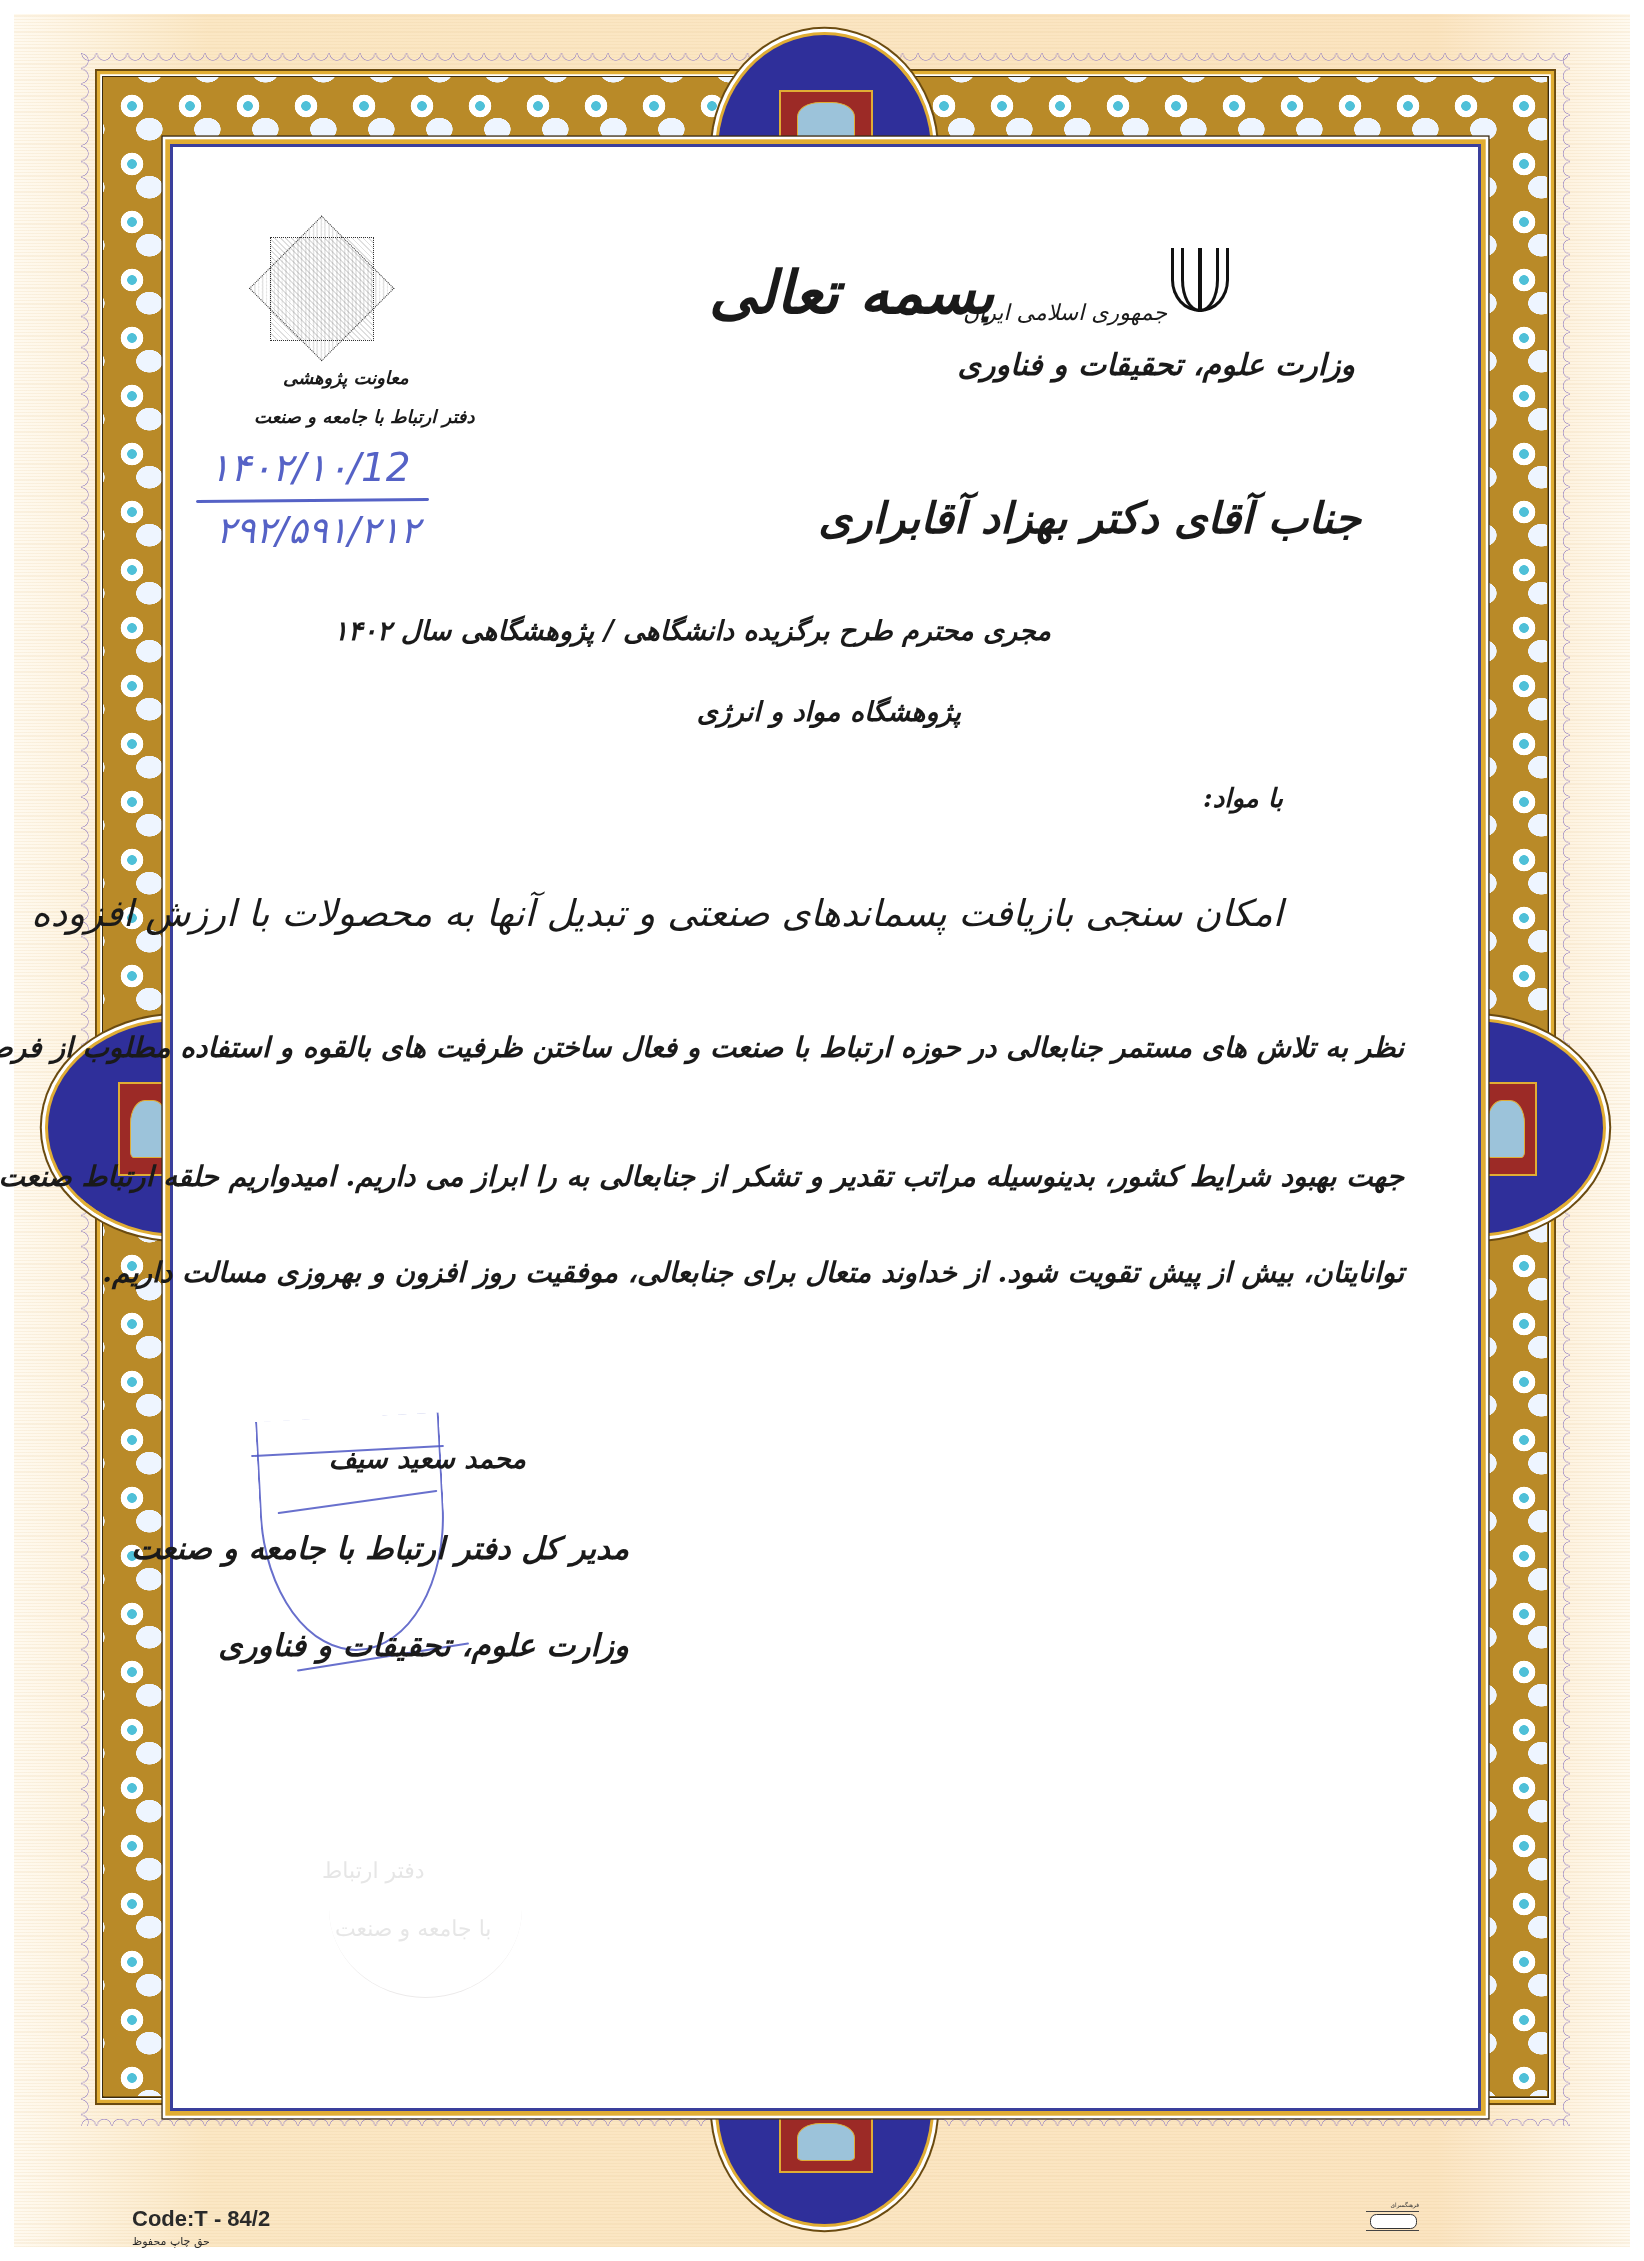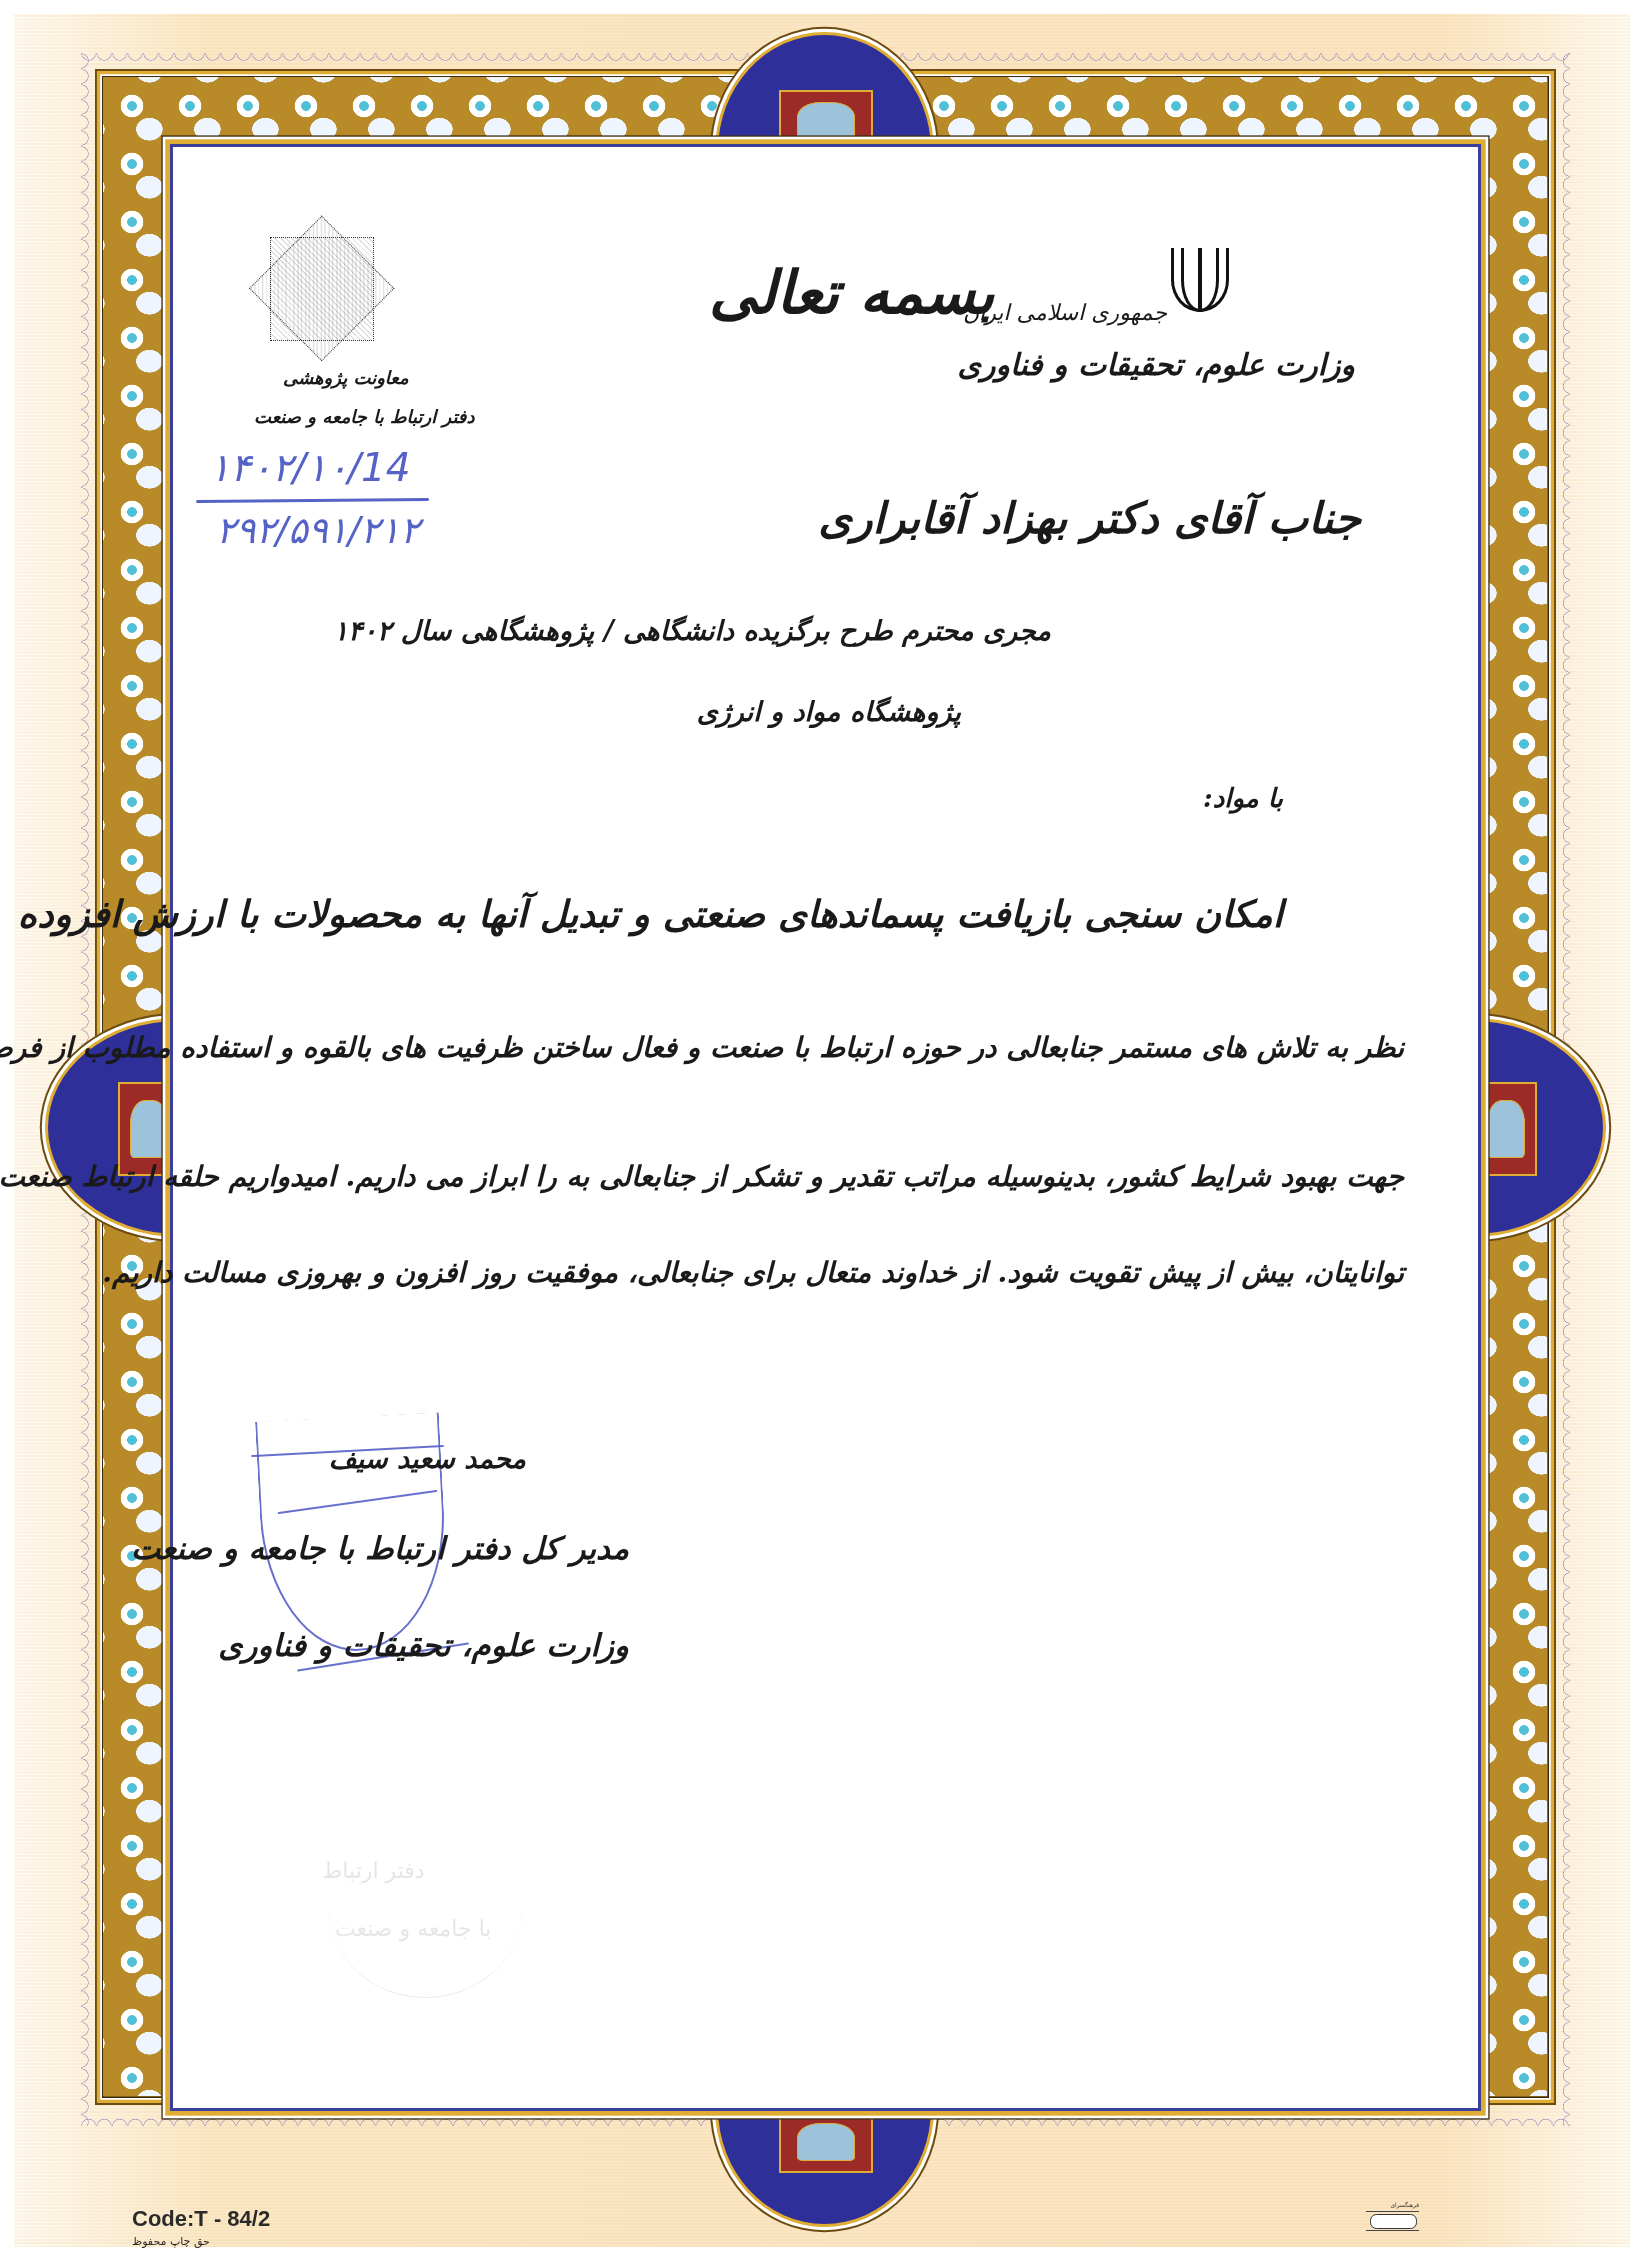--- a/index.html
+++ b/index.html
@@ -84,21 +84,21 @@
   .dept1 { left: 283px; top: 367px; font-size: 18px; font-style: italic; font-weight: bold; }
   .dept2 { left: 254px; top: 406px; font-size: 18px; font-style: italic; font-weight: bold; }
   .hand-date { position: absolute; left: 209px; top: 445px; font-size: 39px; color: #5562c6; font-family: "DejaVu Sans", sans-serif; letter-spacing: 3.9px; font-style: italic; }
   .hand-line { position: absolute; left: 196px; top: 499px; width: 233px; height: 3.2px; background: #5562c6; border-radius: 1.9px; transform: rotate(-0.5deg); }
   .hand-num { position: absolute; left: 216px; top: 509px; font-size: 37px; color: #5562c6; font-family: "DejaVu Sans", sans-serif; letter-spacing: 2.6px; font-style: italic; }
 
   .recipient { right: 283px; top: 493px; font-size: 43px; font-weight: bold; font-style: italic; }
   .role { right: 593px; top: 615px; font-size: 27px; font-style: italic; font-weight: bold; }
   .institute { right: 683px; top: 696px; font-size: 27px; font-style: italic; font-weight: bold; }
   .title-label { right: 361px; top: 783px; font-size: 26px; font-style: italic; font-weight: bold; }
-  .project-title { right: 361px; top: 892px; font-size: 37px; font-weight: bold; font-style: italic; text-align: right; }
+  .project-title { right: 361px; top: 892px; font-size: 37px; font-weight: normal; font-style: italic; text-align: right; }
   .body-line { right: 240px; font-size: 28px; font-style: italic; font-weight: bold; }
   .bl1 { top: 1031px; }
   .bl2 { top: 1160px; }
   .bl3 { top: 1256px; }
   .signer-name { right: 1118px; top: 1443px; font-size: 27px; font-weight: bold; font-style: italic; }
   .signer-role1 { right: 1015px; top: 1530px; font-size: 31px; font-weight: bold; font-style: italic; }
   .signer-role2 { right: 1015px; top: 1627px; font-size: 31px; font-weight: bold; font-style: italic; }
   .signature {
     position: absolute; left: 261px; top: 1417px; width: 180px; height: 232px;
     border: 2.6px solid #4e57c4; border-top: none; border-radius: 0 0 50% 50% / 0 0 60% 60%;
@@ -163,21 +163,21 @@
 <div class="rtl ministry-head">وزارت علوم، تحقیقات و فناوری</div>
 
 <div class="rtl bismillah">بسمه تعالی</div>
 
 <div class="rosette">
   <div class="sq"></div>
     <div class="sq sq2"></div>
 </div>
 <div class="rtl dept1">معاونت پژوهشی</div>
 <div class="rtl dept2">دفتر ارتباط با جامعه و صنعت</div>
-<div class="hand-date">۱۴۰۲/۱۰/14</div>
+<div class="hand-date">۱۴۰۲/۱۰/12</div>
 <div class="hand-line"></div>
 <div class="hand-num">۲۹۲/۵۹۱/۲۱۲</div>
 
 <div class="rtl recipient">جناب آقای دکتر بهزاد آقابراری</div>
 <div class="rtl role">مجری محترم طرح برگزیده دانشگاهی / پژوهشگاهی سال ۱۴۰۲</div>
 <div class="rtl institute">پژوهشگاه مواد و انرژی</div>
 
 <div class="rtl title-label">با مواد:</div>
 <div class="rtl project-title">امکان سنجی بازیافت پسماندهای صنعتی و تبدیل آنها به محصولات با ارزش افزوده</div>
 

